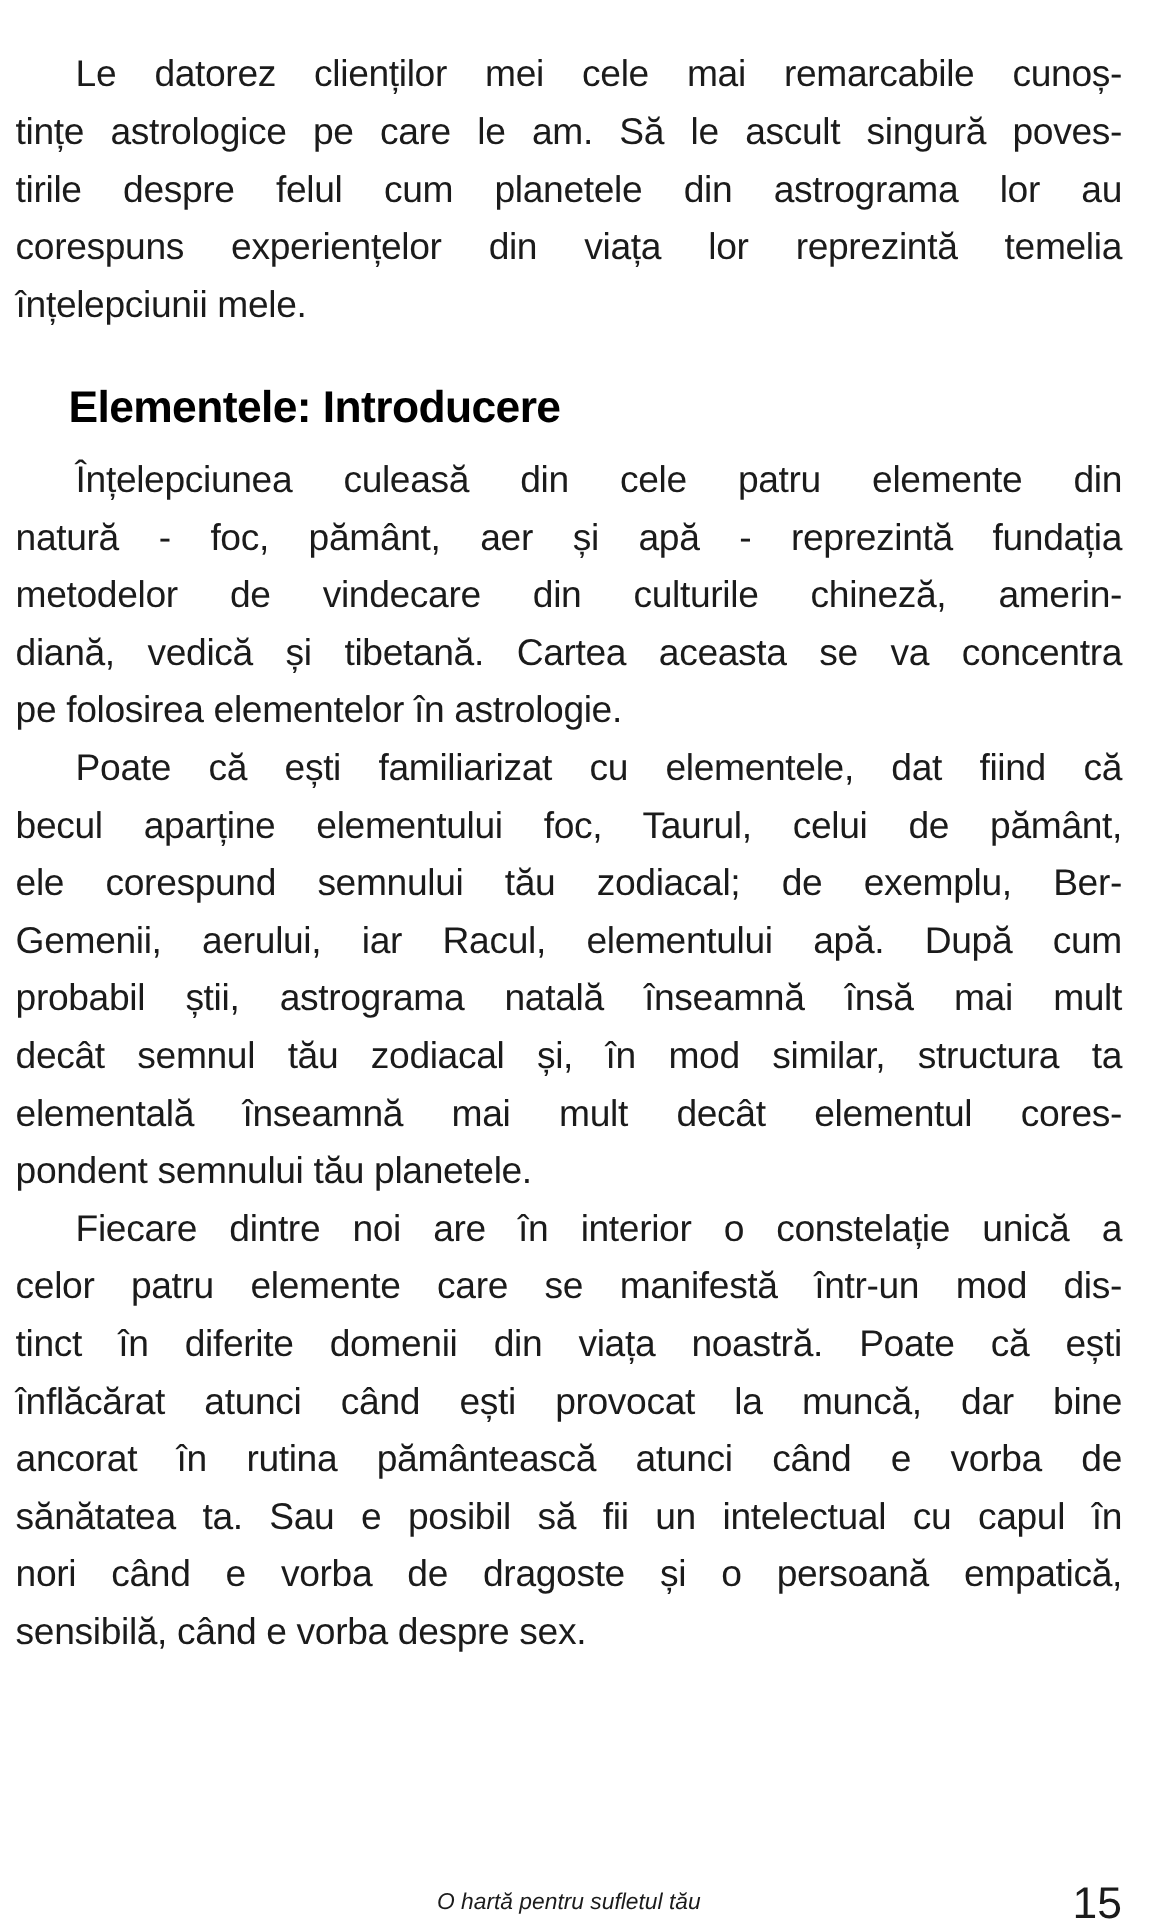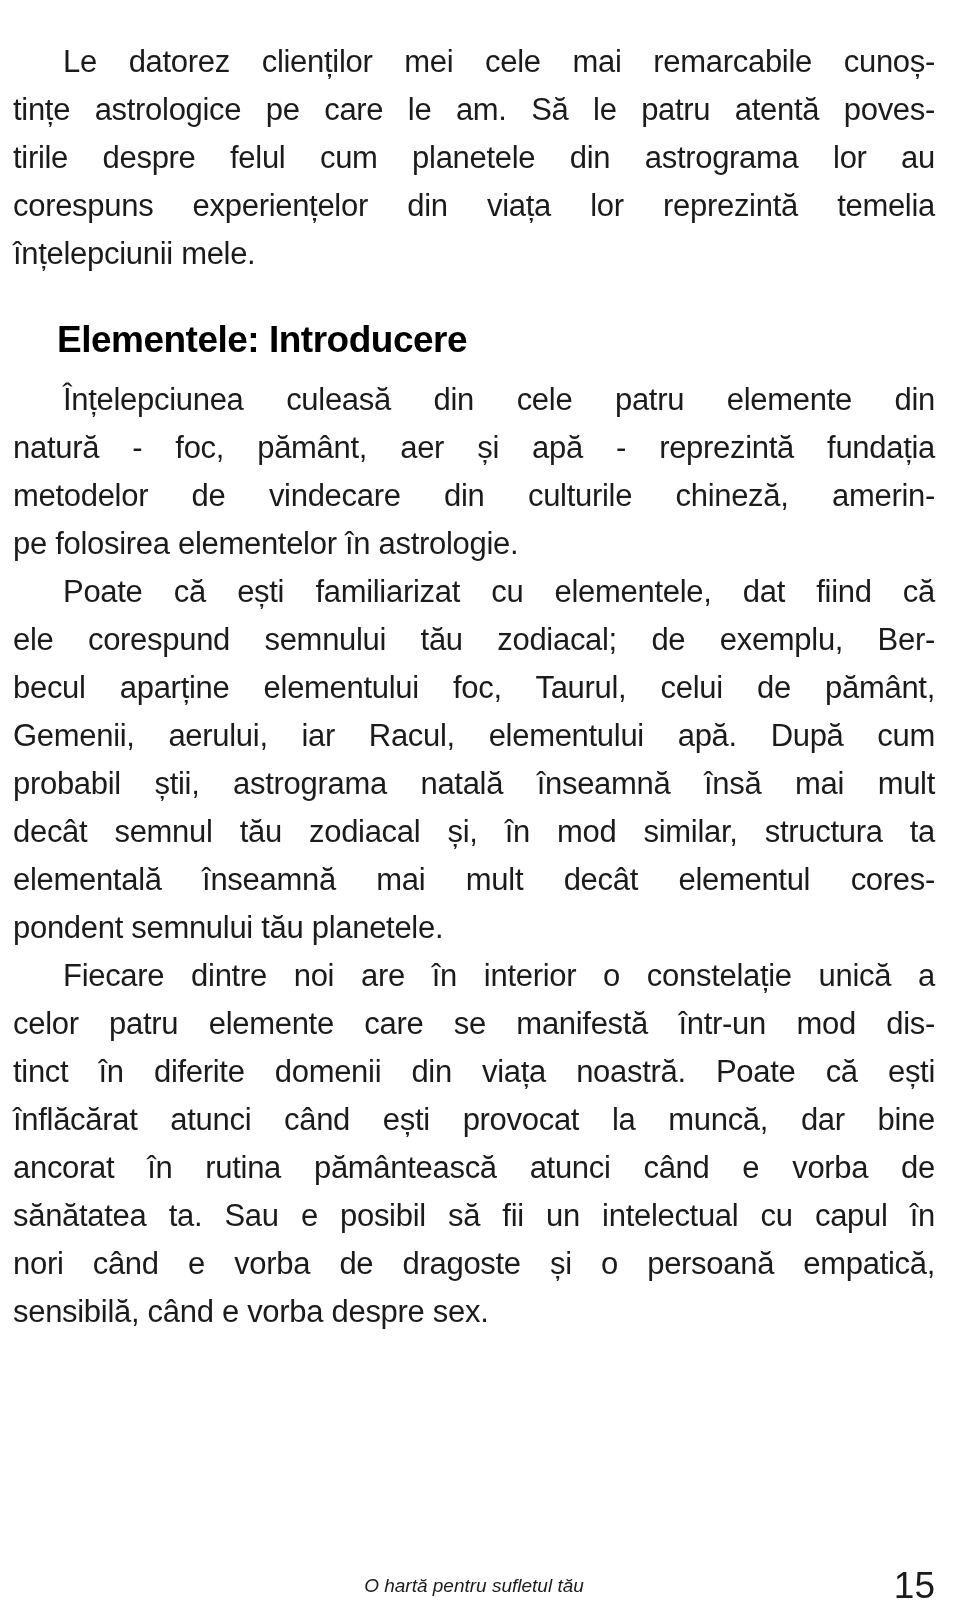--- a/index.html
+++ b/index.html
@@ -79,40 +79,41 @@
   }
 </style>
 </head>
 <body>
 
 <div class="page">
   <div class="content">
     <div>
         <div class="para">
           <div class="line first">Le datorez clienților mei cele mai remarcabile cunoș-</div>
-          <div class="line">tințe astrologice pe care le am. Să le patru atentă poves-</div>
+          <div class="line">tințe astrologice pe care le am. Să le ascult singură poves-</div>
           <div class="line">tirile despre felul cum planetele din astrograma lor au</div>
           <div class="line">corespuns experiențelor din viața lor reprezintă temelia</div>
           <div class="line lastline">înțelepciunii mele.</div>
         </div>
       </div>
 
     <h2 class="heading">Elementele: Introducere</h2>
 
     <div>
         <div class="para">
           <div class="line first">Înțelepciunea culeasă din cele patru elemente din</div>
           <div class="line">natură - foc, pământ, aer și apă - reprezintă fundația</div>
           <div class="line">metodelor de vindecare din culturile chineză, amerin-</div>
+          <div class="line">diană, vedică și tibetană. Cartea aceasta se va concentra</div>
           <div class="line lastline">pe folosirea elementelor în astrologie.</div>
         </div>
         <div class="para">
           <div class="line first">Poate că ești familiarizat cu elementele, dat fiind că</div>
+          <div class="line">becul aparține elementului foc, Taurul, celui de pământ,</div>
           <div class="line">ele corespund semnului tău zodiacal; de exemplu, Ber-</div>
-          <div class="line">becul aparține elementului foc, Taurul, celui de pământ,</div>
           <div class="line">Gemenii, aerului, iar Racul, elementului apă. După cum</div>
           <div class="line">probabil știi, astrograma natală înseamnă însă mai mult</div>
           <div class="line">decât semnul tău zodiacal și, în mod similar, structura ta</div>
           <div class="line">elementală înseamnă mai mult decât elementul cores-</div>
           <div class="line lastline">pondent semnului tău planetele.</div>
         </div>
         <div class="para">
           <div class="line first">Fiecare dintre noi are în interior o constelație unică a</div>
           <div class="line">celor patru elemente care se manifestă într-un mod dis-</div>
           <div class="line">tinct în diferite domenii din viața noastră. Poate că ești</div>

